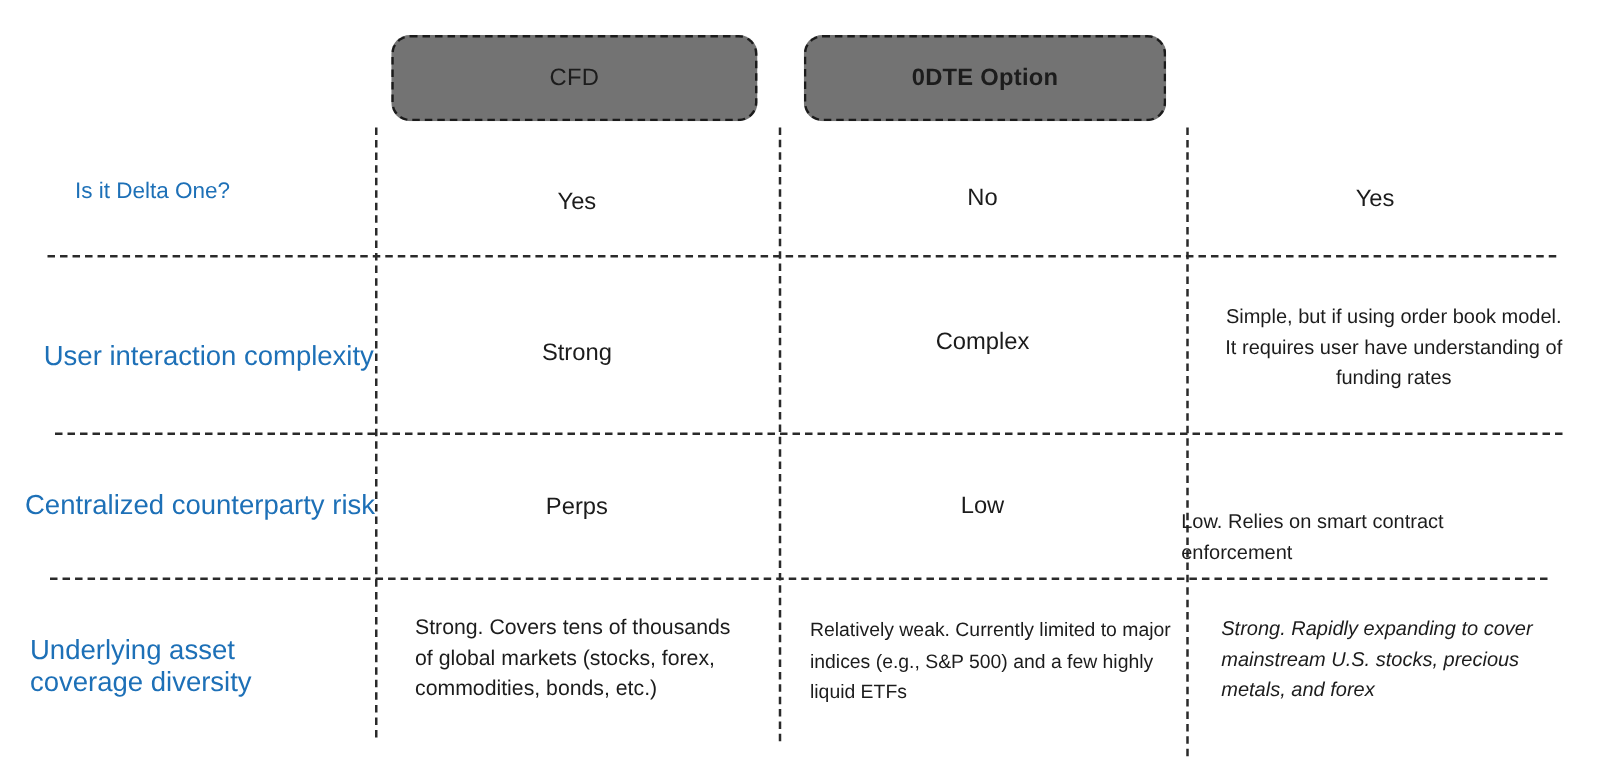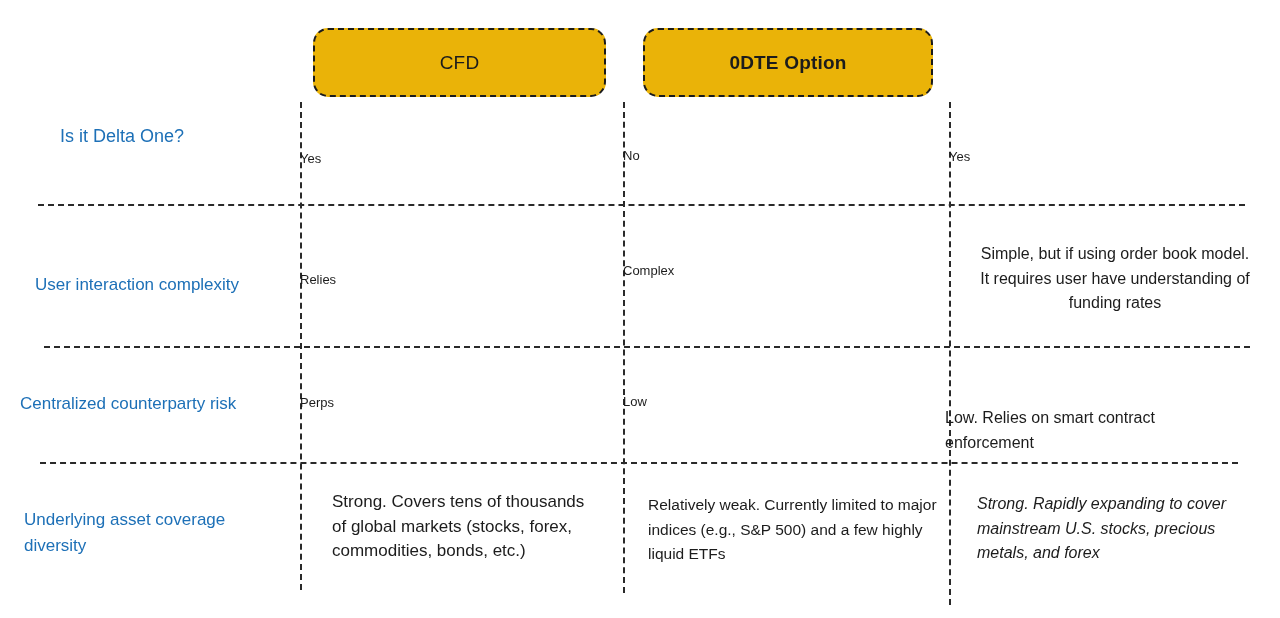--- a/index.html
+++ b/index.html
@@ -9,21 +9,21 @@
     height: 618px;
     background: #ffffff;
     font-family: "Liberation Sans", sans-serif;
     color: #1c1c1c;
     overflow: hidden;
   }
   .hdr {
     position: absolute;
     top: 28px;
     height: 69px;
-    background: #eab308;
+    background: #737373;
     border: 2.5px dashed #1b1b1b;
     border-radius: 15px;
     box-sizing: border-box;
     display: flex;
     align-items: center;
     justify-content: center;
     font-size: 19px;
     font-weight: 500;
     letter-spacing: 0.2px;
   }
@@ -38,27 +38,27 @@
   }
   .hline {
     position: absolute;
     height: 0;
     border-top: 2.5px dashed #2a2a2a;
   }
 
   .rowlabel {
     position: absolute;
     color: #1D70B7;
-    font-size: 17px;
+    font-size: 22px;
     line-height: 26px;
   }
   .cell-center {
     position: absolute;
-    text-align: left;
-    font-size: 13px;
+    text-align: center;
+    font-size: 19px;
   }
   .cell-long {
     position: absolute;
     font-size: 16px;
     line-height: 24.5px;
   }
 </style>
 </head>
 <body>
 
@@ -71,30 +71,30 @@
     <span>0DTE Option</span>
   </div>
 
   <div class="vline" style="left:300px; top:102px; height:488px;"></div>
   <div class="vline" style="left:623px; top:102px; height:491px;"></div>
   <div class="vline" style="left:949px; top:102px; height:503px;"></div>
   <div class="hline" style="left:38px; top:204px; width:1207px;"></div>
   <div class="hline" style="left:44px; top:346px; width:1206px;"></div>
   <div class="hline" style="left:40px; top:462px; width:1198px;"></div>
 
-  <div class="rowlabel" style="left:60px; top:123px; font-size:18px;">Is it Delta One?</div>
+  <div class="rowlabel" style="left:60px; top:139px; font-size:18px;">Is it Delta One?</div>
   <div class="rowlabel" style="left:35px; top:272px;">User interaction complexity</div>
   <div class="rowlabel" style="left:20px; top:391px;">Centralized counterparty risk</div>
   <div class="rowlabel" style="left:24px; top:507px; width:224px;">Underlying asset coverage diversity</div>
 
   <div class="cell-center" style="left:300px; top:151px; width:323px;">Yes</div>
   <div class="cell-center" style="left:623px; top:148px; width:326px;">No</div>
   <div class="cell-center" style="left:949px; top:149px; width:302px;">Yes</div>
 
-  <div class="cell-center" style="left:300px; top:272px; width:323px;">Relies</div>
+  <div class="cell-center" style="left:300px; top:272px; width:323px;">Strong</div>
   <div class="cell-center" style="left:623px; top:263px; width:326px;">Complex</div>
   <div class="cell-long" style="left:977px; top:242px; width:276px;text-align:center;">Simple, but if using order book model. It requires user have understanding of funding rates</div>
 
   <div class="cell-center" style="left:300px; top:395px; width:323px;">Perps</div>
   <div class="cell-center" style="left:623px; top:394px; width:326px;">Low</div>
   <div class="cell-long" style="left:945px; top:382px; width:260px;margin-top:24px;">Low. Relies on smart contract enforcement</div>
 
   <div class="cell-long" style="left:332px; top:490px; width:268px; font-size:17px;">Strong. Covers tens of thousands of global markets (stocks, forex, commodities, bonds, etc.)</div>
   <div class="cell-long" style="left:648px; top:493px; width:290px; font-size:15.5px;">Relatively weak. Currently limited to major indices (e.g., S&amp;P 500) and a few highly liquid ETFs</div>
   <div class="cell-long" style="left:977px; top:492px; width:292px;font-style:italic;">Strong. Rapidly expanding to cover mainstream U.S. stocks, precious metals, and forex</div>

